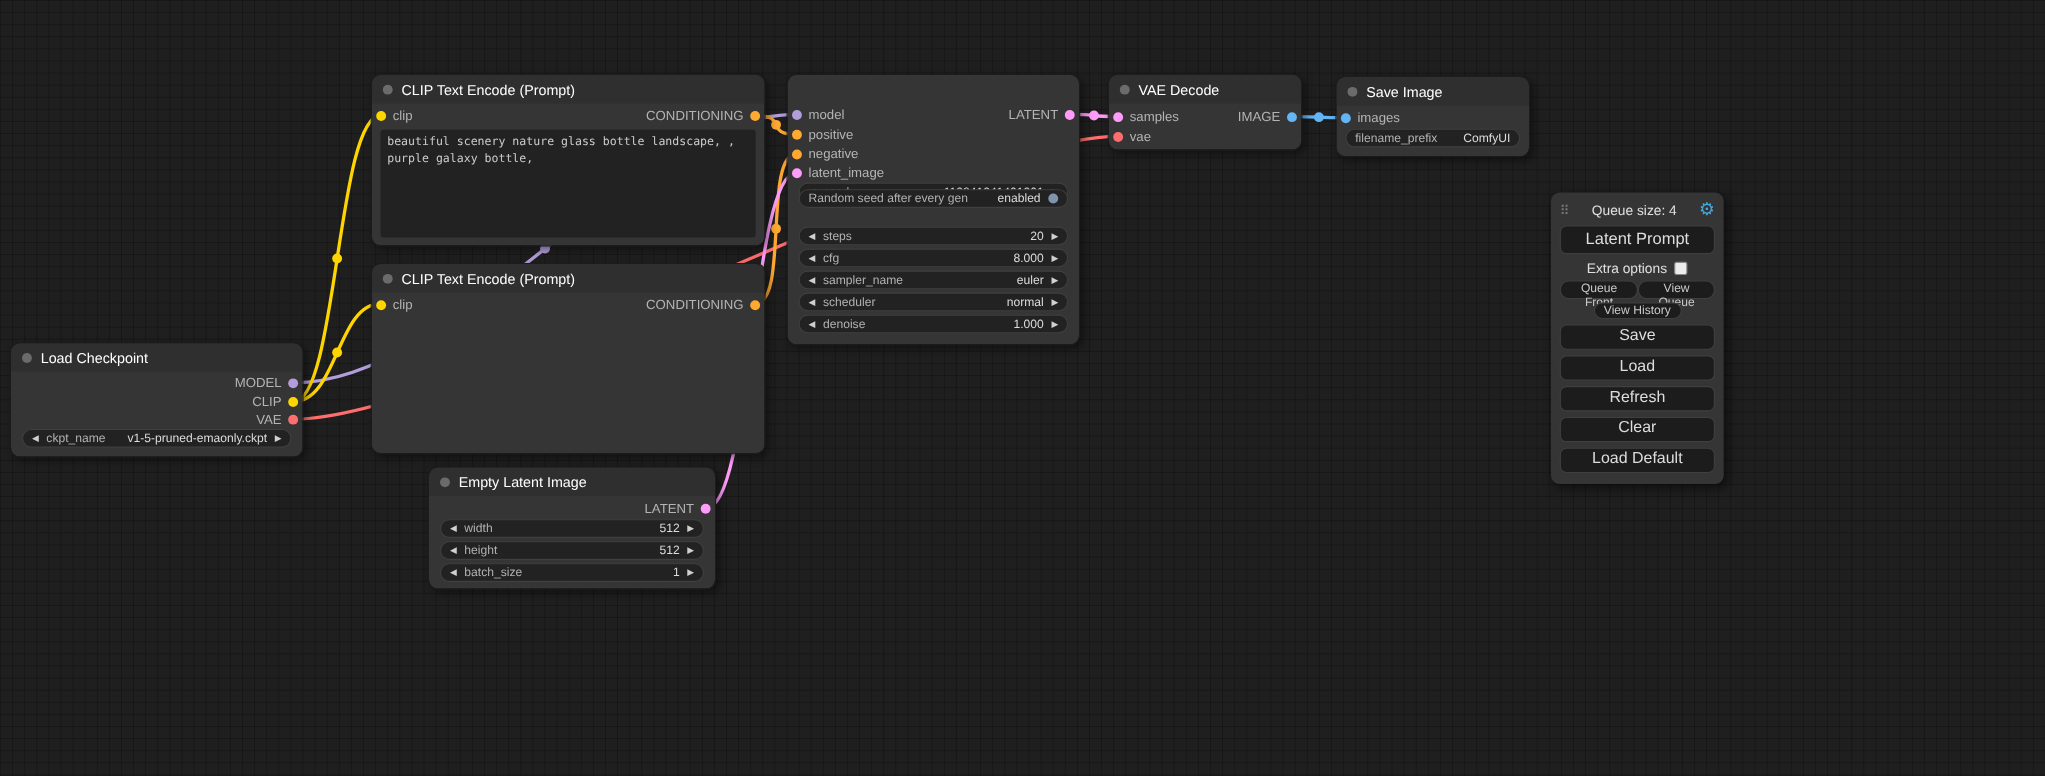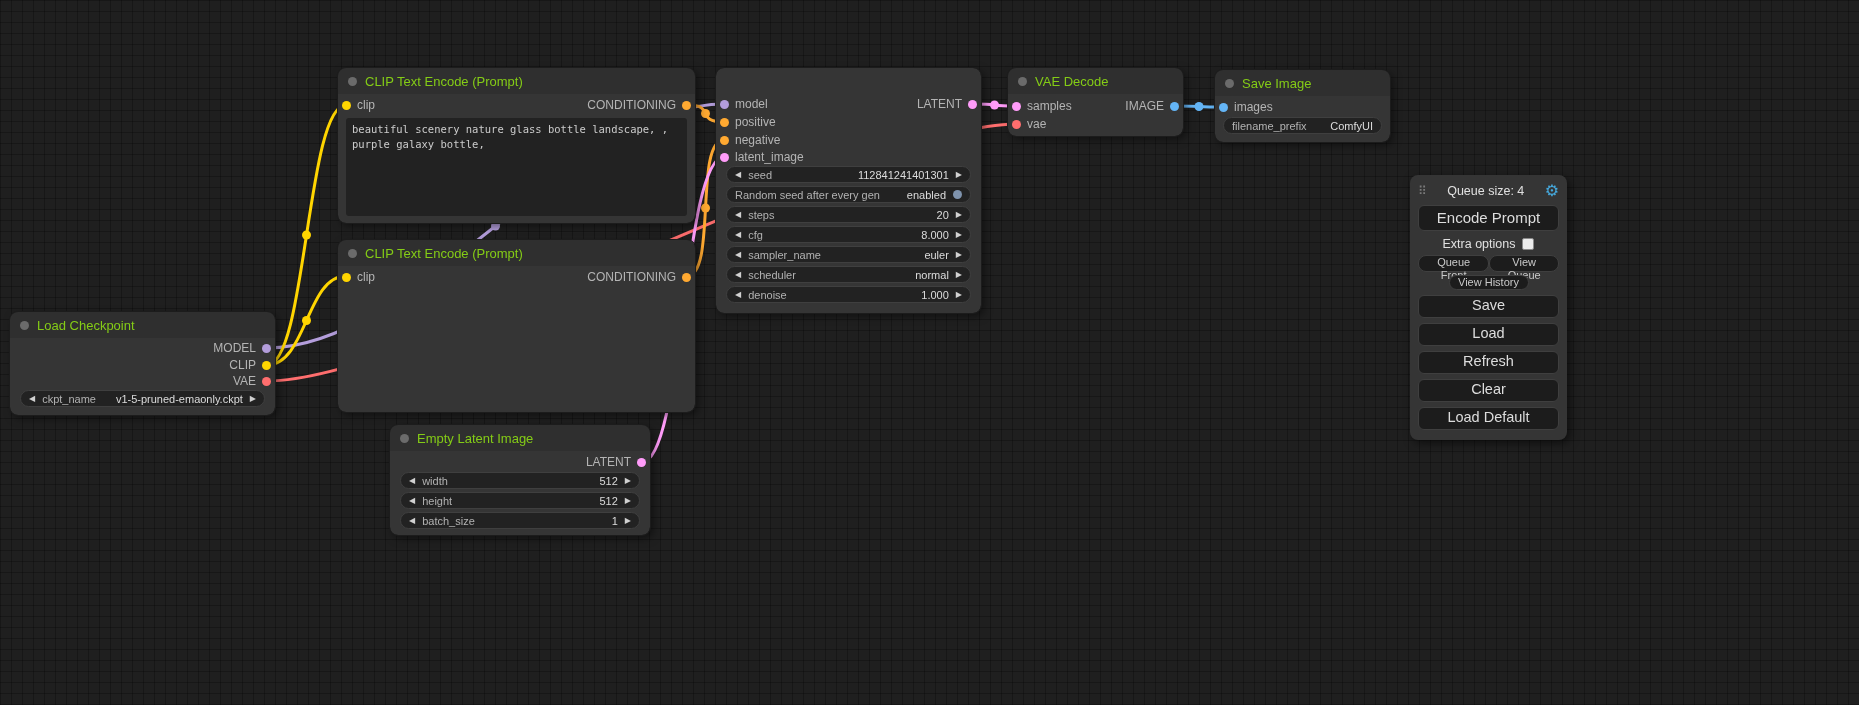--- a/index.html
+++ b/index.html
@@ -14,21 +14,21 @@
   #wires{position:absolute;left:0;top:0;z-index:1;}
   .node{
     position:absolute;z-index:2;background:#353535;border-radius:8px;
     box-shadow:3px 3px 9px rgba(0,0,0,.5);outline:1px solid #1c1c1c;
   }
   .node-title{
     height:26px;background:#2f2f2f;border-radius:8px 8px 0 0;
     display:flex;align-items:center;padding:0 10px;gap:8px;
   }
   .collapse-dot{width:9px;height:9px;border-radius:50%;background:#6b6b6b;flex:0 0 auto;}
-  .title-text{font-size:13px;color:#84cc16;white-space:nowrap;}
+  .title-text{font-size:13px;color:#ffffff;white-space:nowrap;}
   .slot{position:absolute;left:0;right:0;height:16px;display:flex;align-items:center;font-size:12px;color:#b4b4b4;}
   .slot .dot{position:absolute;width:9px;height:9px;border-radius:50%;top:3.5px;background:#888;}
   .slot.in .dot{left:4px;}
   .slot.in .slot-label{margin-left:19px;}
   .slot.out{justify-content:flex-end;}
   .slot.out .slot-label{margin-right:19px;}
   .slot.out .dot{right:4px;}
   .widget{
     position:absolute;left:10px;right:10px;height:17px;background:#222;
     border:1px solid #3f3f3f;border-radius:9px;display:flex;align-items:center;
@@ -192,21 +192,21 @@
     <div class="slot out" style="top:28px;">
       <span class="slot-label">LATENT</span>
       <span class="dot" style="background: rgb(255, 156, 249);"></span>
     </div>
     <div class="widget" style="top:98px;">
       <span class="arrow">◀</span>
       <span class="wlabel">seed</span>
       <span class="wvalue">112841241401301</span>
       <span class="arrow">▶</span>
     </div>
-    <div class="widget" style="top:118px;text-align:center;">
+    <div class="widget" style="top:104px;text-align:center;">
       <span class="wlabel">Random seed after every gen</span>
       <span class="wvalue">enabled</span>
       <span class="toggle-dot"></span>
     </div>
     <div class="widget" style="top:138px;">
       <span class="arrow">◀</span>
       <span class="wlabel">steps</span>
       <span class="wvalue">20</span>
       <span class="arrow">▶</span>
     </div>
@@ -269,21 +269,21 @@
       <span class="wvalue">ComfyUI</span>
     </div>
   </div>
 
   <div class="menu">
     <div class="menu-header">
       <span class="drag-handle">⠿</span>
       <span class="queue-size">Queue size: 4</span>
       <span class="gear">⚙</span>
     </div>
-    <div class="btn btn-large">Encode Prompt</div>
+    <div class="btn btn-large">Latent Prompt</div>
     <div class="extra-row">
       <span>Extra options</span>
       <span class="checkbox"></span>
     </div>
     <div class="small-row">
       <div class="btn btn-small">Queue Front</div>
       <div class="btn btn-small">View Queue</div>
     </div>
     <div class="btn btn-small btn-history">View History</div>
     <div class="btn btn-action">Save</div>

